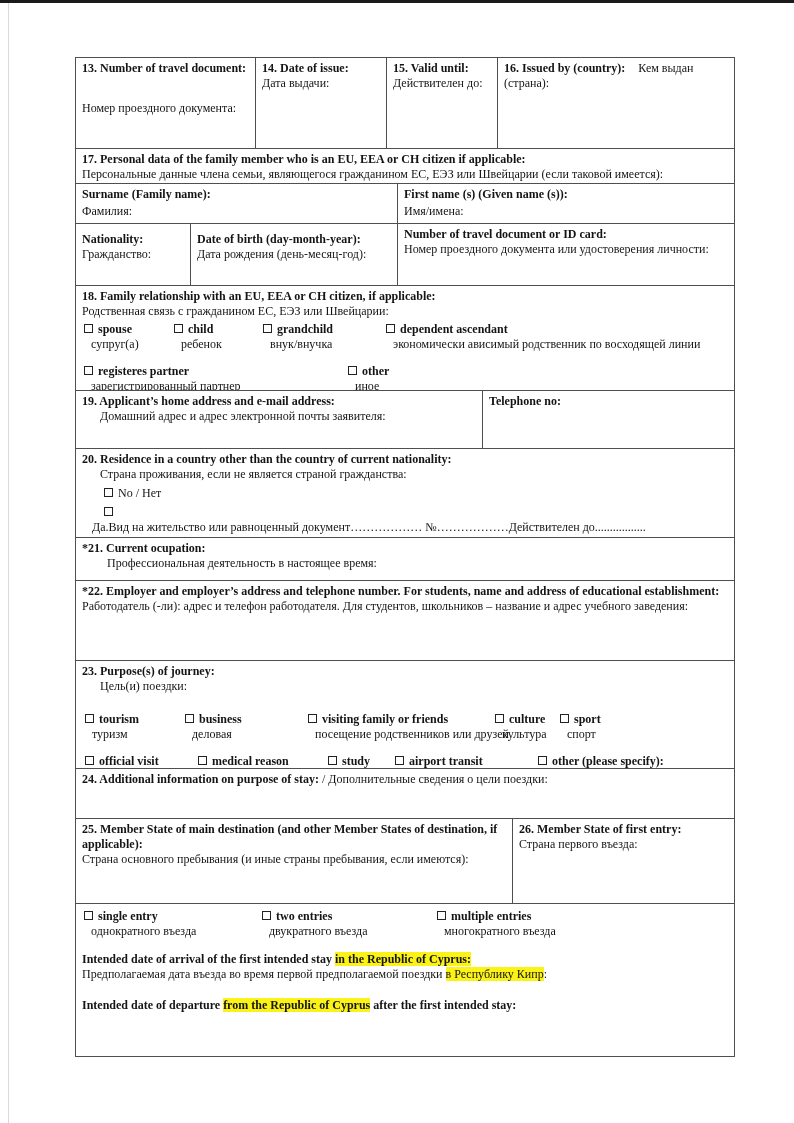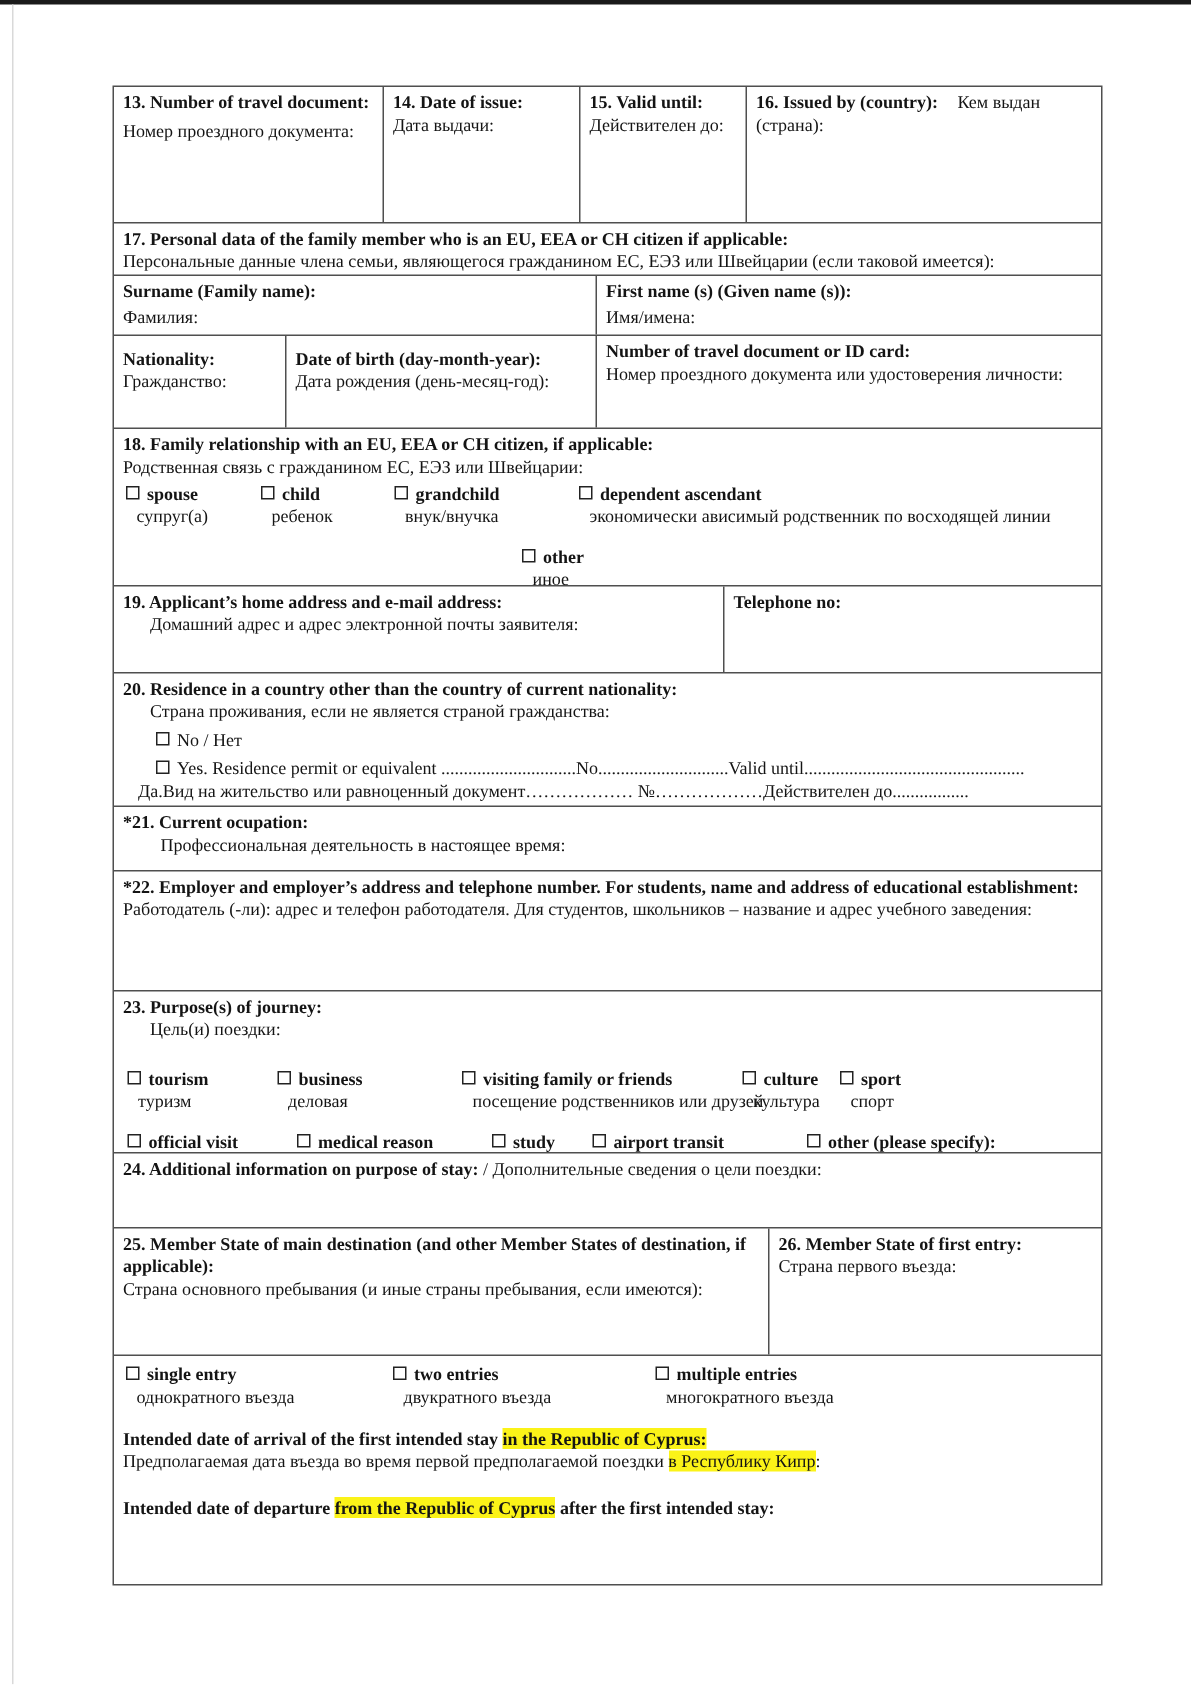--- a/index.html
+++ b/index.html
@@ -19,21 +19,21 @@
     font-size:12px; line-height:15px;
   }
   .row { display:flex; box-sizing:border-box; border-bottom:1px solid var(--bc); }
   .row:last-child { border-bottom:none; }
   .cell { box-sizing:border-box; padding:3px 6px; border-right:1px solid var(--bc); overflow:hidden; }
   .cell:last-child { border-right:none;font-family:Liberation Serif, serif; }
   b { font-weight:bold; }
   .ru { font-weight:normal; }
   .ind18 { margin-left:18px; }
   .ind25 { margin-left:25px; }
-  .mt8 { margin-top:4px; }
+  .mt8 { margin-top:25px; }
   .mt4 { margin-top:4px;padding-left:20px; }
   .mt2 { margin-top:2px; }
   .mt13 { margin-top:13px; }
   .mt16 { margin-top:16px; }
   .cbrow { position:relative; height:30px; }
   .cbi { position:absolute; top:0; white-space:nowrap; }
   .cbi .ru { margin-left:7px; }
   .bx { display:inline-block; width:7px; height:7px; border:1px solid #222; margin-right:5px; background:#fff; }
   .hl { background:var(--hl); }
   .g16 { margin-left:10px; }
@@ -115,20 +115,24 @@
           <div class="cbi" style="left:181px">
             <div><span class="bx"></span><b>grandchild</b></div>
             <div class="ru">внук/внучка</div>
           </div>
           <div class="cbi" style="left:304px">
             <div><span class="bx"></span><b>dependent ascendant</b></div>
             <div class="ru">экономически ависимый родственник по восходящей линии</div>
           </div>
         </div>
         <div class="cbrow" style="margin-top:12px">
+          <div class="cbi" style="left:2px">
+            <div><span class="bx"></span><b>registeres partner</b></div>
+            <div class="ru">зарегистрированный партнер</div>
+          </div>
           <div class="cbi" style="left:266px">
             <div><span class="bx"></span><b>other</b></div>
             <div class="ru">иное</div>
           </div>
         </div>
       </div>
     </div>
 
     <div class="row" style="height:58px">
       <div class="cell" style="flex:0 0 407px">
@@ -141,21 +145,21 @@
     </div>
 
     <div class="row" style="height:89px">
       <div class="cell" style="flex:1">
         <b>20. Residence in a country other than the country of current nationality:</b>
         <div class="ru ind18">Страна проживания, если не является страной гражданства:</div>
         <div class="mt4" style="margin-left:2px">
           <span class="bx"></span><span>No / Нет</span>
         </div>
         <div class="mt4" style="margin-left:2px; white-space:nowrap">
-          <span class="bx"></span><span>Yes. Residence permit or equivalent ..............................No.............................Valid until.................................................</span>
+          <span class="bx"></span>
         </div>
         <div class="ru" style="margin-left:10px; white-space:nowrap">Да.Вид на жительство или равноценный документ……………… №………………Действителен до.................</div>
       </div>
     </div>
 
     <div class="row" style="height:43px">
       <div class="cell" style="flex:1">
         <b>*21. Current ocupation:</b>
         <div class="ru ind25">Профессиональная деятельность в настоящее время:</div>
       </div>

